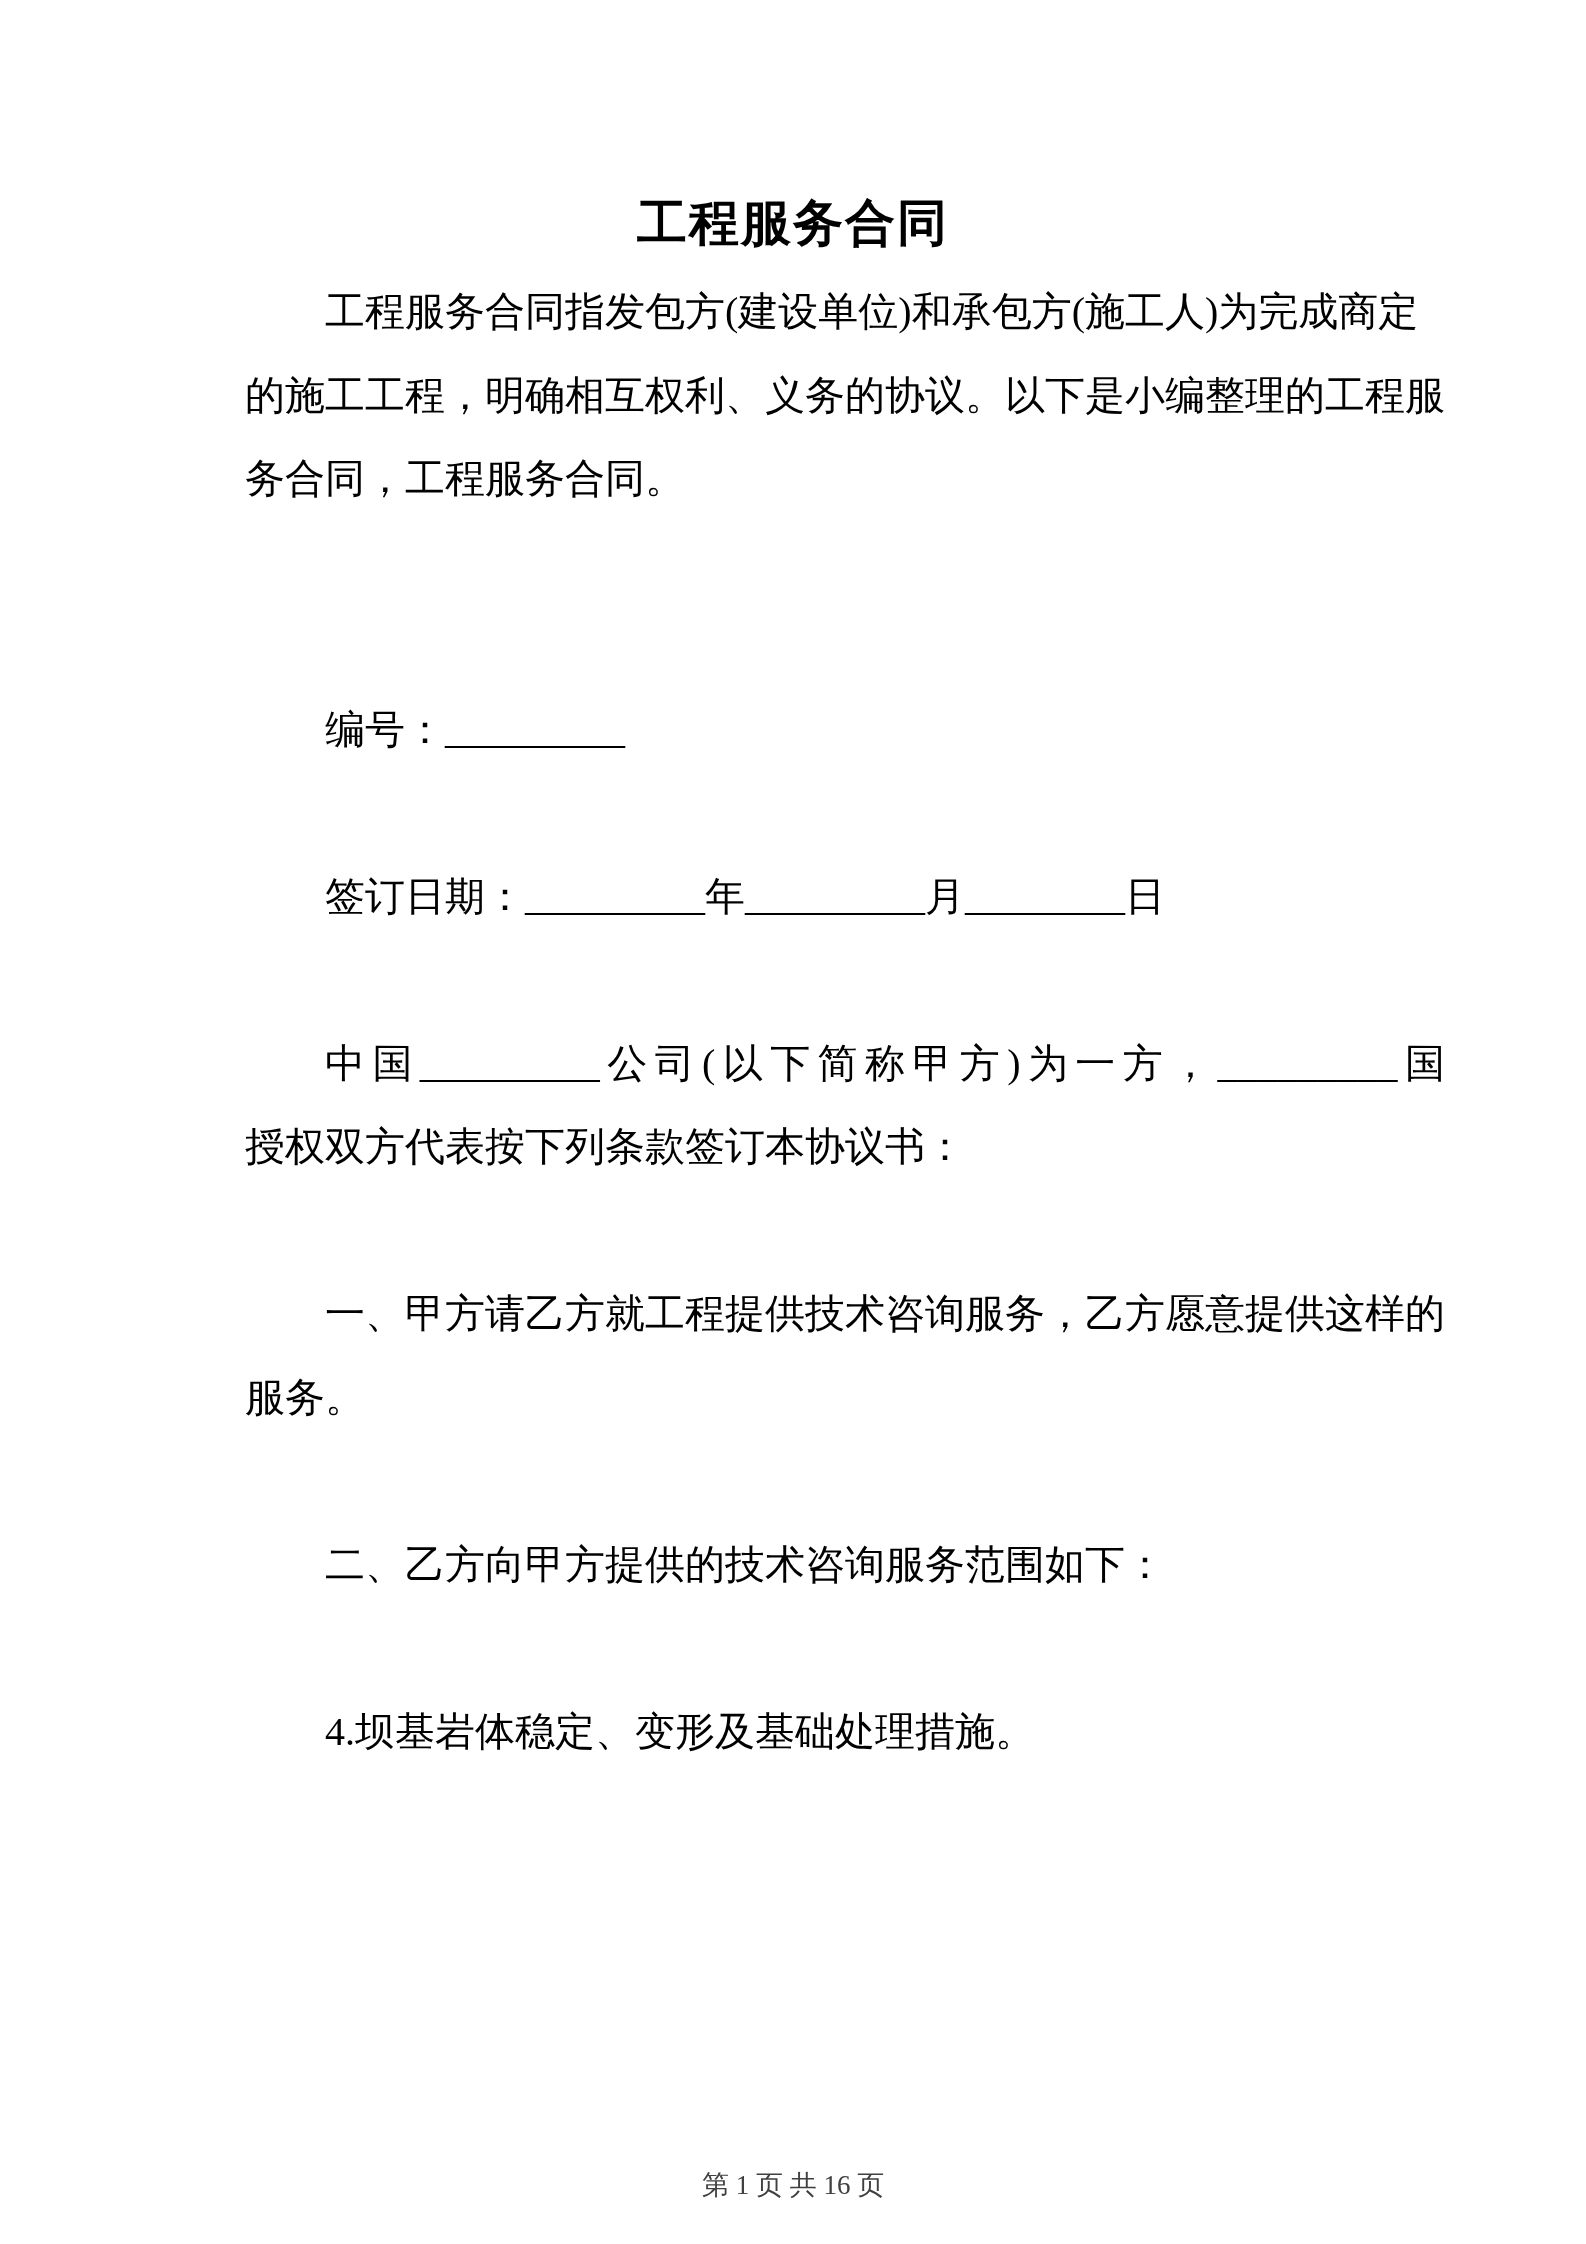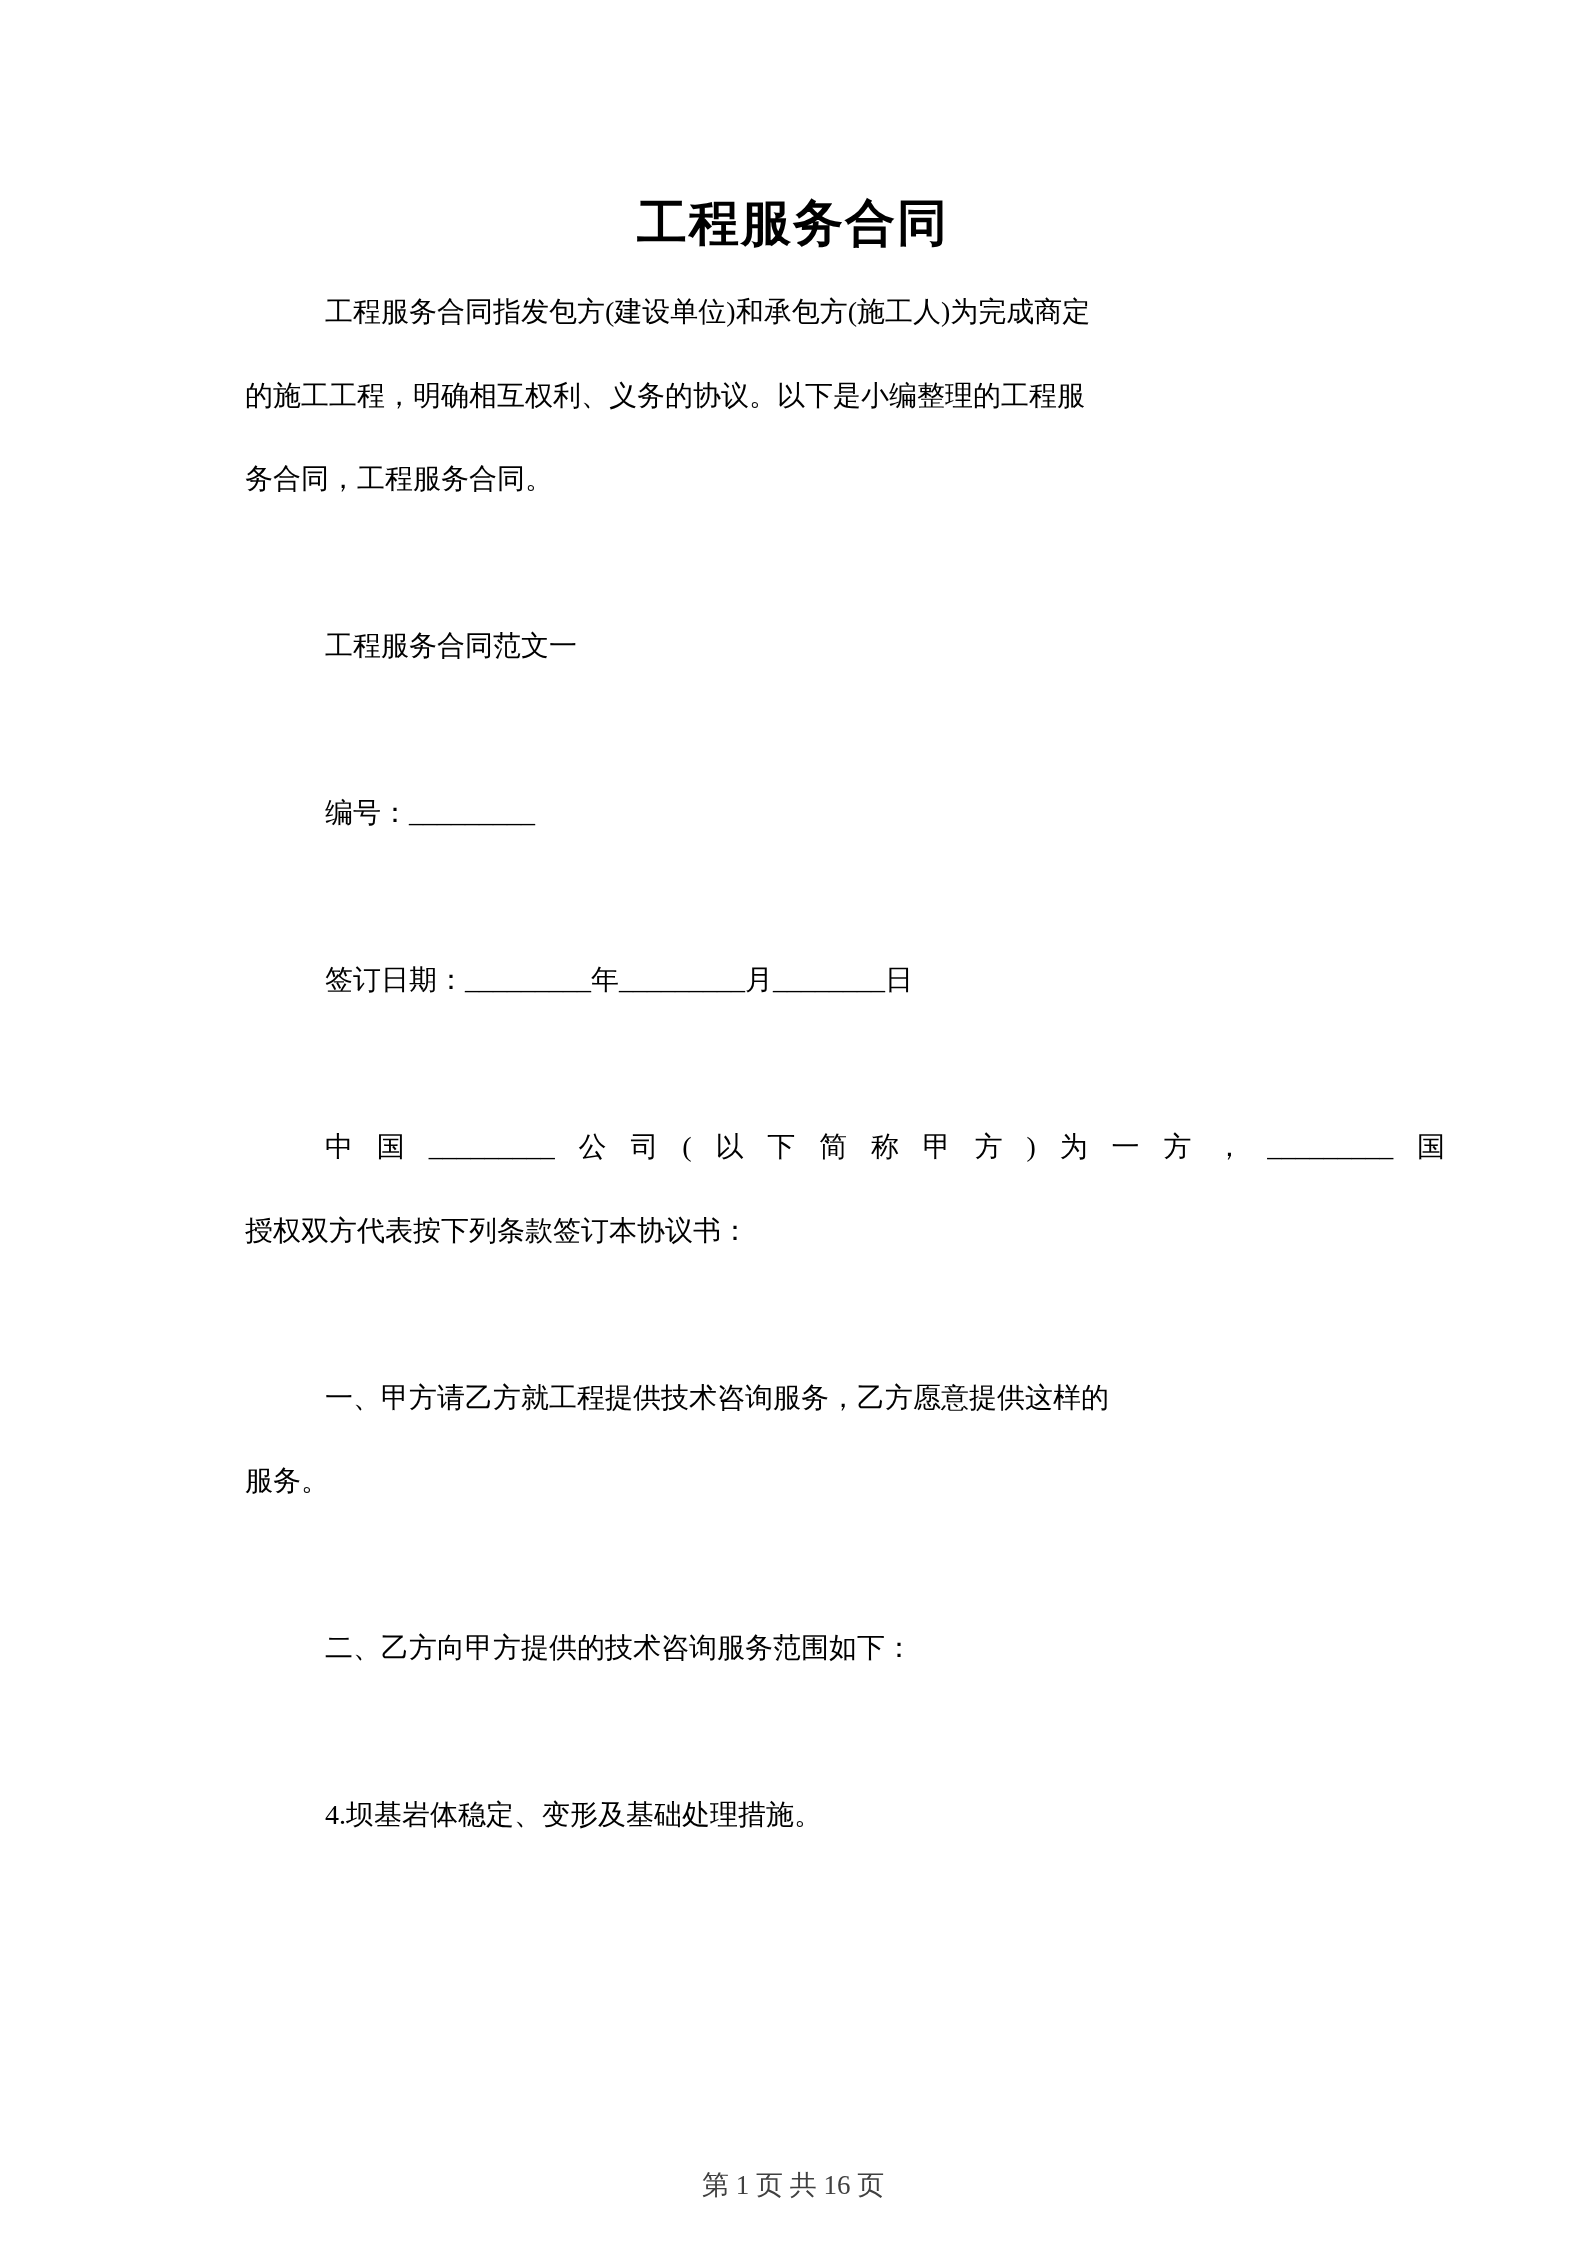--- a/index.html
+++ b/index.html
@@ -28,21 +28,21 @@
     font-weight: bold;
     letter-spacing: 2px;
   }
   .doc-body {
     position: absolute;
     left: 245px;
     top: 270px;
     width: 1200px;
   }
   .line {
-    font-size: 28px;
+    font-size: 40px;
     line-height: 83.5px;
     height: 83.5px;
     white-space: nowrap;
   }
   .indent {
     text-indent: 80px;
   }
   .justify {
     white-space: normal;
     text-align: justify;
@@ -64,21 +64,20 @@
 
 <div class="page">
 
   <h1 class="doc-title">工程服务合同</h1>
 
   <div class="doc-body">
     <div class="line indent">工程服务合同指发包方(建设单位)和承包方(施工人)为完成商定</div>
     <div class="line">的施工工程，明确相互权利、义务的协议。以下是小编整理的工程服</div>
     <div class="line">务合同，工程服务合同。</div>
     <div class="line blank"></div>
-    <div class="line indent">工程服务合同范文一</div>
     <div class="line blank"></div>
     <div class="line indent">编号：_________</div>
     <div class="line blank"></div>
     <div class="line indent">签订日期：_________年_________月________日</div>
     <div class="line blank"></div>
     <div class="line indent justify">中国_________公司(以下简称甲方)为一方，_________国</div>
     <div class="line">授权双方代表按下列条款签订本协议书：</div>
     <div class="line blank"></div>
     <div class="line indent">一、甲方请乙方就工程提供技术咨询服务，乙方愿意提供这样的</div>
     <div class="line">服务。</div>

